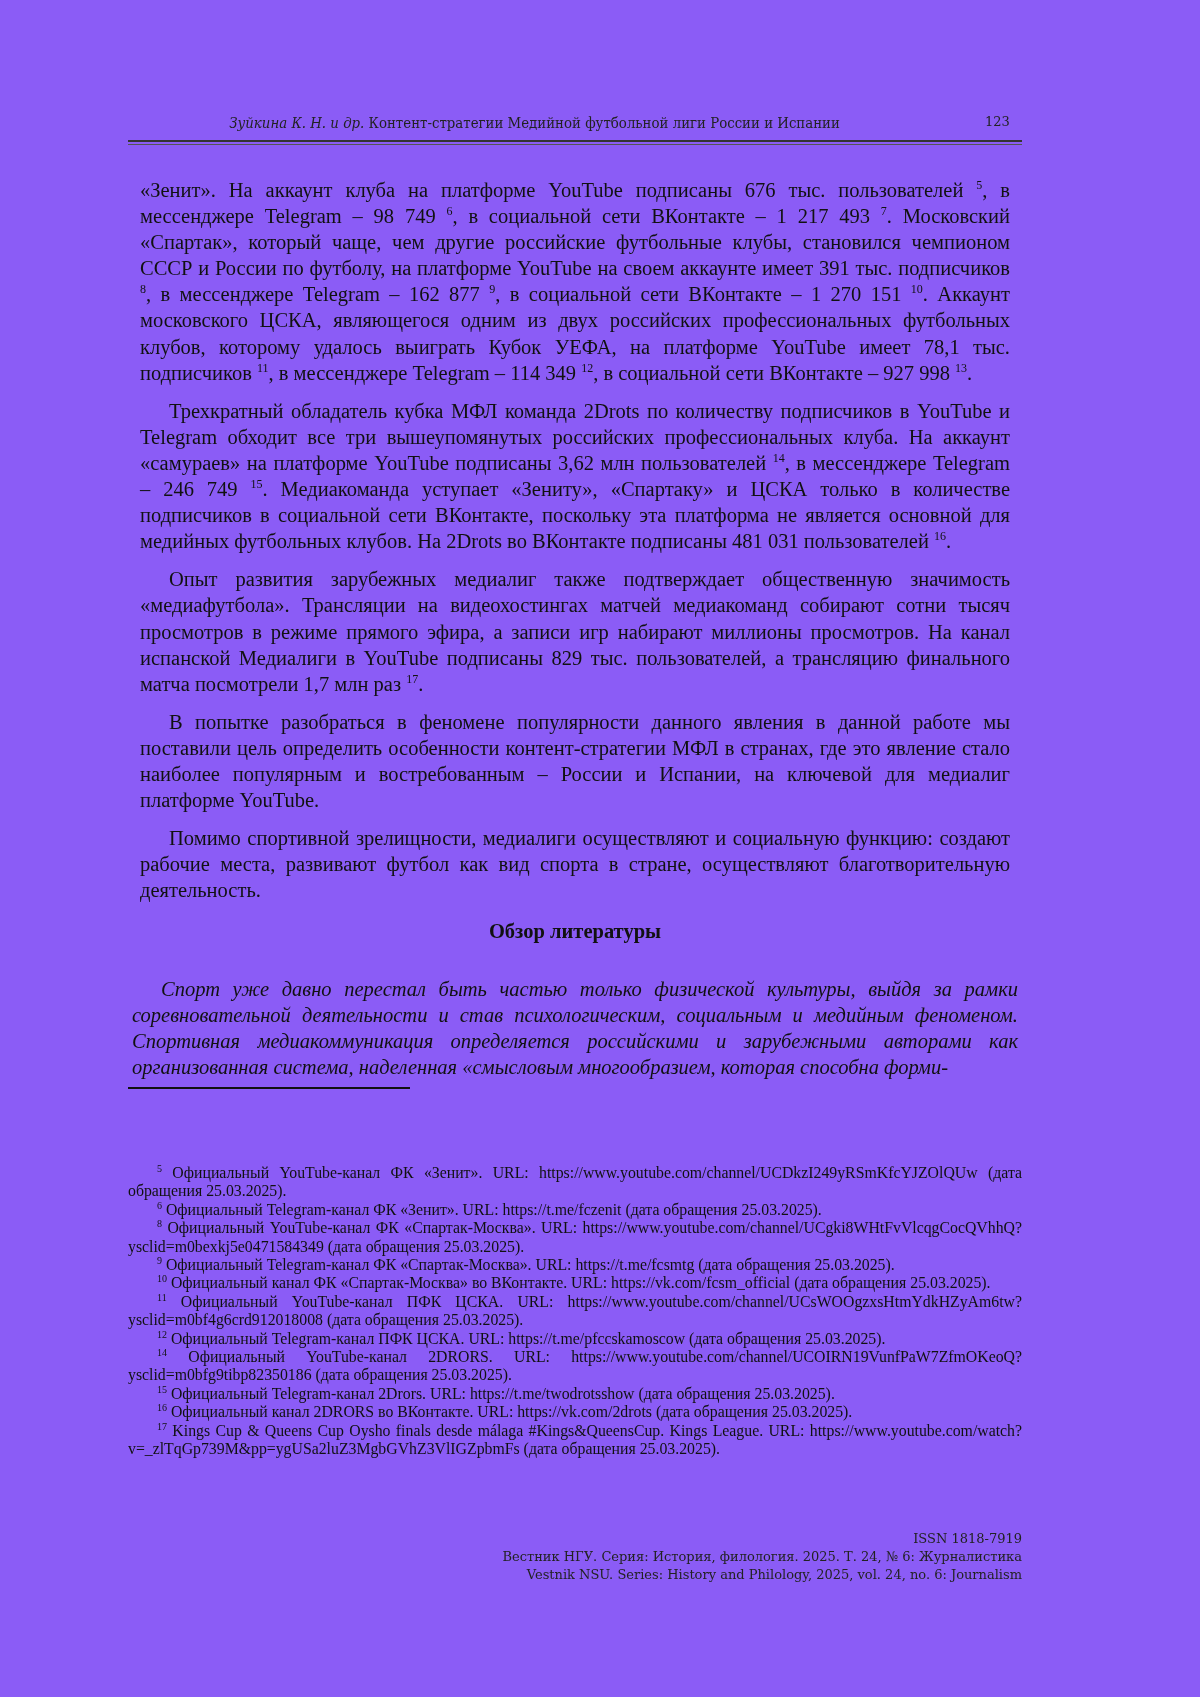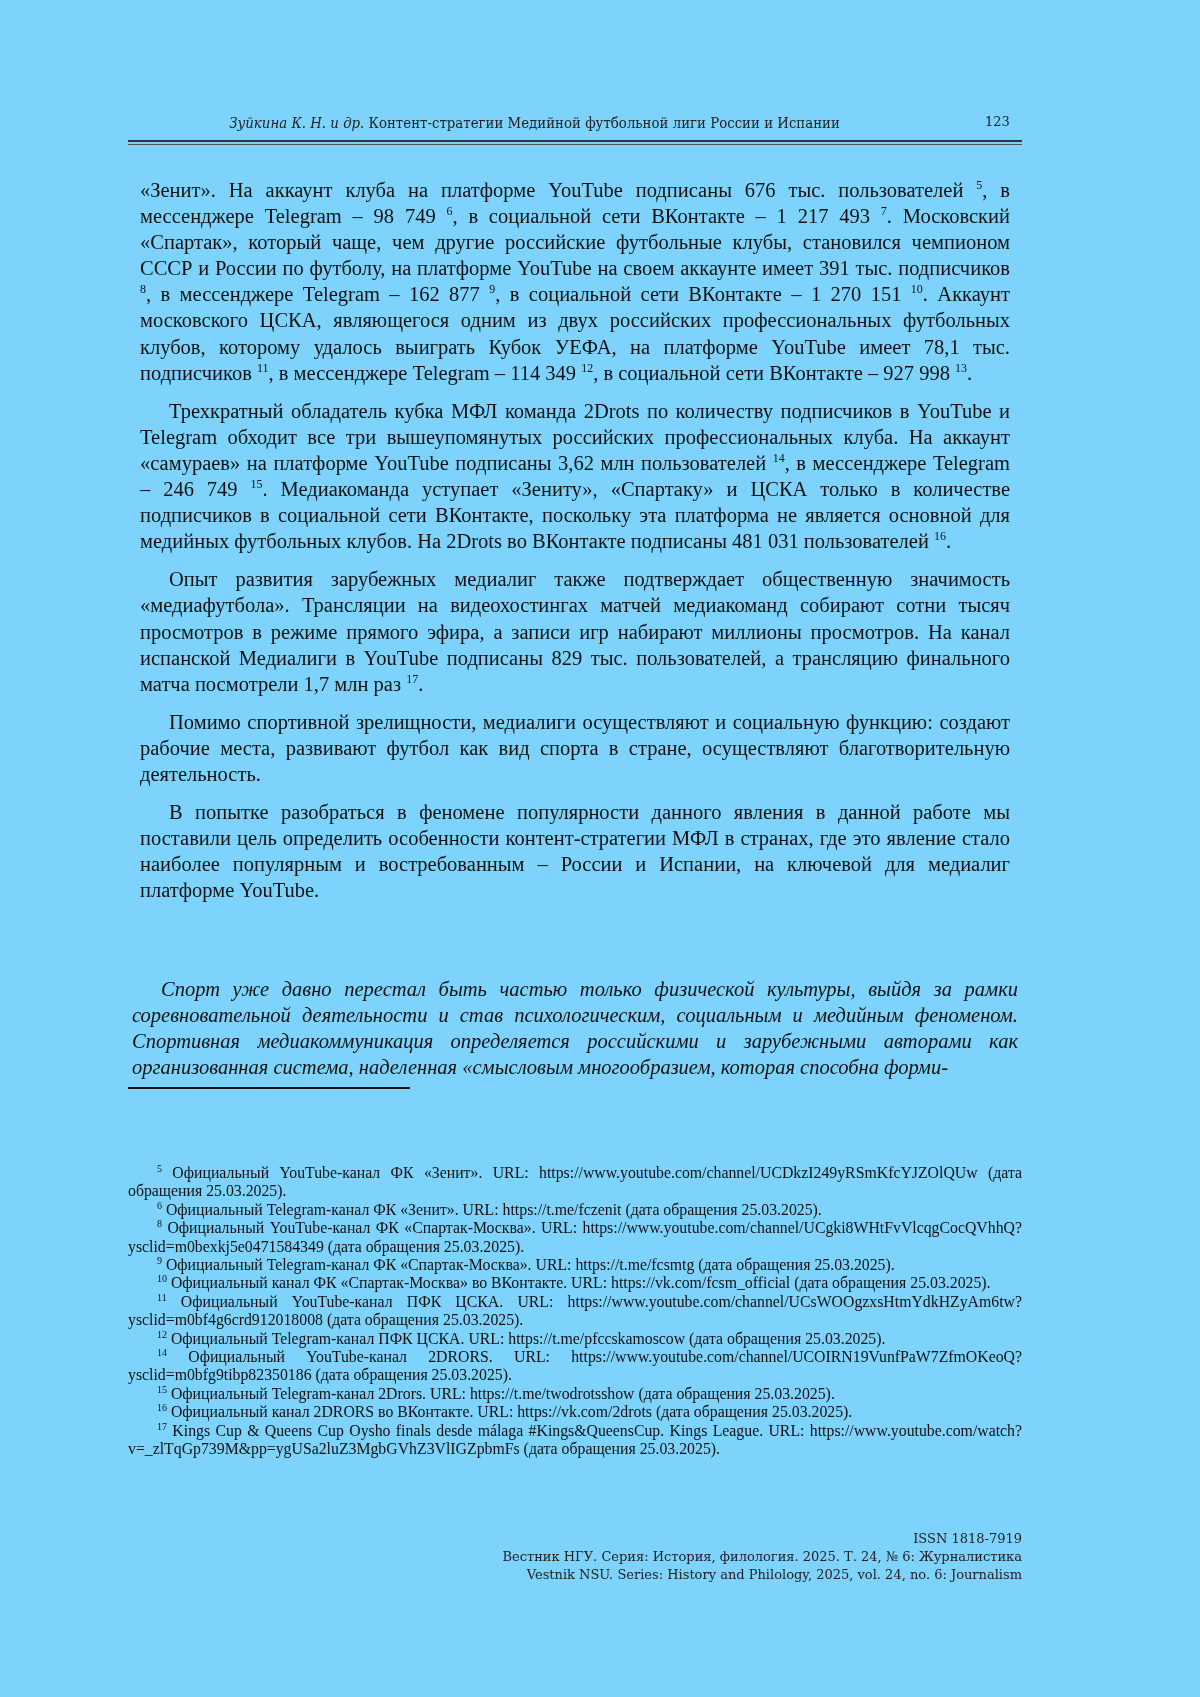--- a/index.html
+++ b/index.html
@@ -1,17 +1,17 @@
 <!DOCTYPE html>
 <html><head>
 <meta charset="utf-8">
 <style>
   html, body { margin: 0; padding: 0; background: #ffffff; }
   body { width: 1200px; height: 1697px; position: relative; overflow: hidden; color: #111; }
-  .page { position: absolute; left: 0; top: 0; width: 1200px; height: 1697px; background: #7dd3fc; }
+  .page { position: absolute; left: 0; top: 0; width: 1200px; height: 1697px; background: #8b5cf6; }
   .running-head {
     position: absolute; left: 128px; width: 894px; top: 112px; height: 24px;
     font-family: "DejaVu Serif", serif; font-size: 14.5px; color: #222;
     transform: scaleX(0.92); transform-origin: left top;
     white-space: nowrap;
   }
   .running-head .rh-text { position: absolute; left: 110px; top: 3px; }
   .running-head .rh-text i { font-style: italic; }
   .page-number {
     position: absolute; top: 114px; left: 985px; font-family: "DejaVu Serif", serif;
@@ -58,24 +58,25 @@
     <span class="rh-text"><i>Зуйкина К. Н. и др.</i> <span>Контент-стратегии Медийной футбольной лиги России и Испании</span></span>
   </div>
   <div class="page-number">123</div>
   <div class="rule-top"></div>
   <div class="rule-top2"></div>
 
   <div class="body-text" id="body-text">
       <p class="noindent">«Зенит». На аккаунт клуба на платформе YouTube подписаны 676 тыс. пользователей <sup>5</sup>, в мессенджере Telegram – 98 749 <sup>6</sup>, в социальной сети ВКонтакте – 1 217 493 <sup>7</sup>. Московский «Спартак», который чаще, чем другие российские футбольные клубы, становился чемпионом СССР и России по футболу, на платформе YouTube на своем аккаунте имеет 391 тыс. подписчиков <sup>8</sup>, в мессенджере Telegram – 162 877 <sup>9</sup>, в социальной сети ВКонтакте – 1 270 151 <sup>10</sup>. Аккаунт московского ЦСКА, являющегося одним из двух российских профессиональных футбольных клубов, которому удалось выиграть Кубок УЕФА, на платформе YouTube имеет 78,1 тыс. подписчиков <sup>11</sup>, в мессенджере Telegram – 114 349 <sup>12</sup>, в социальной сети ВКонтакте – 927 998 <sup>13</sup>.</p>
       <p>Трехкратный обладатель кубка МФЛ команда 2Drots по количеству подписчиков в YouTube и Telegram обходит все три вышеупомянутых российских профессиональных клуба. На аккаунт «самураев» на платформе YouTube подписаны 3,62 млн пользователей <sup>14</sup>, в мессенджере Telegram – 246 749 <sup>15</sup>. Медиакоманда уступает «Зениту», «Спартаку» и ЦСКА только в количестве подписчиков в социальной сети ВКонтакте, поскольку эта платформа не является основной для медийных футбольных клубов. На 2Drots во ВКонтакте подписаны 481 031 пользователей <sup>16</sup>.</p>
       <p>Опыт развития зарубежных медиалиг также подтверждает общественную значимость «медиафутбола». Трансляции на видеохостингах матчей медиакоманд собирают сотни тысяч просмотров в режиме прямого эфира, а записи игр набирают миллионы просмотров. На канал испанской Медиалиги в YouTube подписаны 829 тыс. пользователей, а трансляцию финального матча посмотрели 1,7 млн раз <sup>17</sup>.</p>
+      <p>В попытке разобраться в феномене популярности данного явления в данной работе мы поставили цель определить особенности контент-стратегии МФЛ в странах, где это явление стало наиболее популярным и востребованным – России и Испании, на ключевой для медиалиг платформе YouTube.</p>
       <p>Помимо спортивной зрелищности, медиалиги осуществляют и социальную функцию: создают рабочие места, развивают футбол как вид спорта в стране, осуществляют благотворительную деятельность.</p>
-      <p>В попытке разобраться в феномене популярности данного явления в данной работе мы поставили цель определить особенности контент-стратегии МФЛ в странах, где это явление стало наиболее популярным и востребованным – России и Испании, на ключевой для медиалиг платформе YouTube.</p>
     </div>
 
+  <div class="section-heading">Обзор литературы</div>
 
   <div class="body-text2">
     <p>Спорт уже давно перестал быть частью только физической культуры, выйдя за рамки соревновательной деятельности и став психологическим, социальным и медийным феноменом. Спортивная медиакоммуникация определяется российскими и зарубежными авторами как организованная система, наделенная «смысловым многообразием, которая способна форми-</p>
   </div>
 
   <div class="fn-rule"></div>
   <div class="footnotes" id="footnotes">
       <p class="fn"><sup>5</sup><span> Официальный YouTube-канал ФК «Зенит». URL: https://www.youtube.com/channel/UCDkzI249yRSmKfcYJZOlQUw (дата обращения 25.03.2025).</span></p>
       <p class="fn"><sup>6</sup><span> Официальный Telegram-канал ФК «Зенит». URL: https://t.me/fczenit (дата обращения 25.03.2025).</span></p>
       <p class="fn"><sup>8</sup><span> Официальный YouTube-канал ФК «Спартак-Москва». URL: https://www.youtube.com/channel/UCgki8WHtFvVlcqgCocQVhhQ?ysclid=m0bexkj5e0471584349 (дата обращения 25.03.2025).</span></p>

